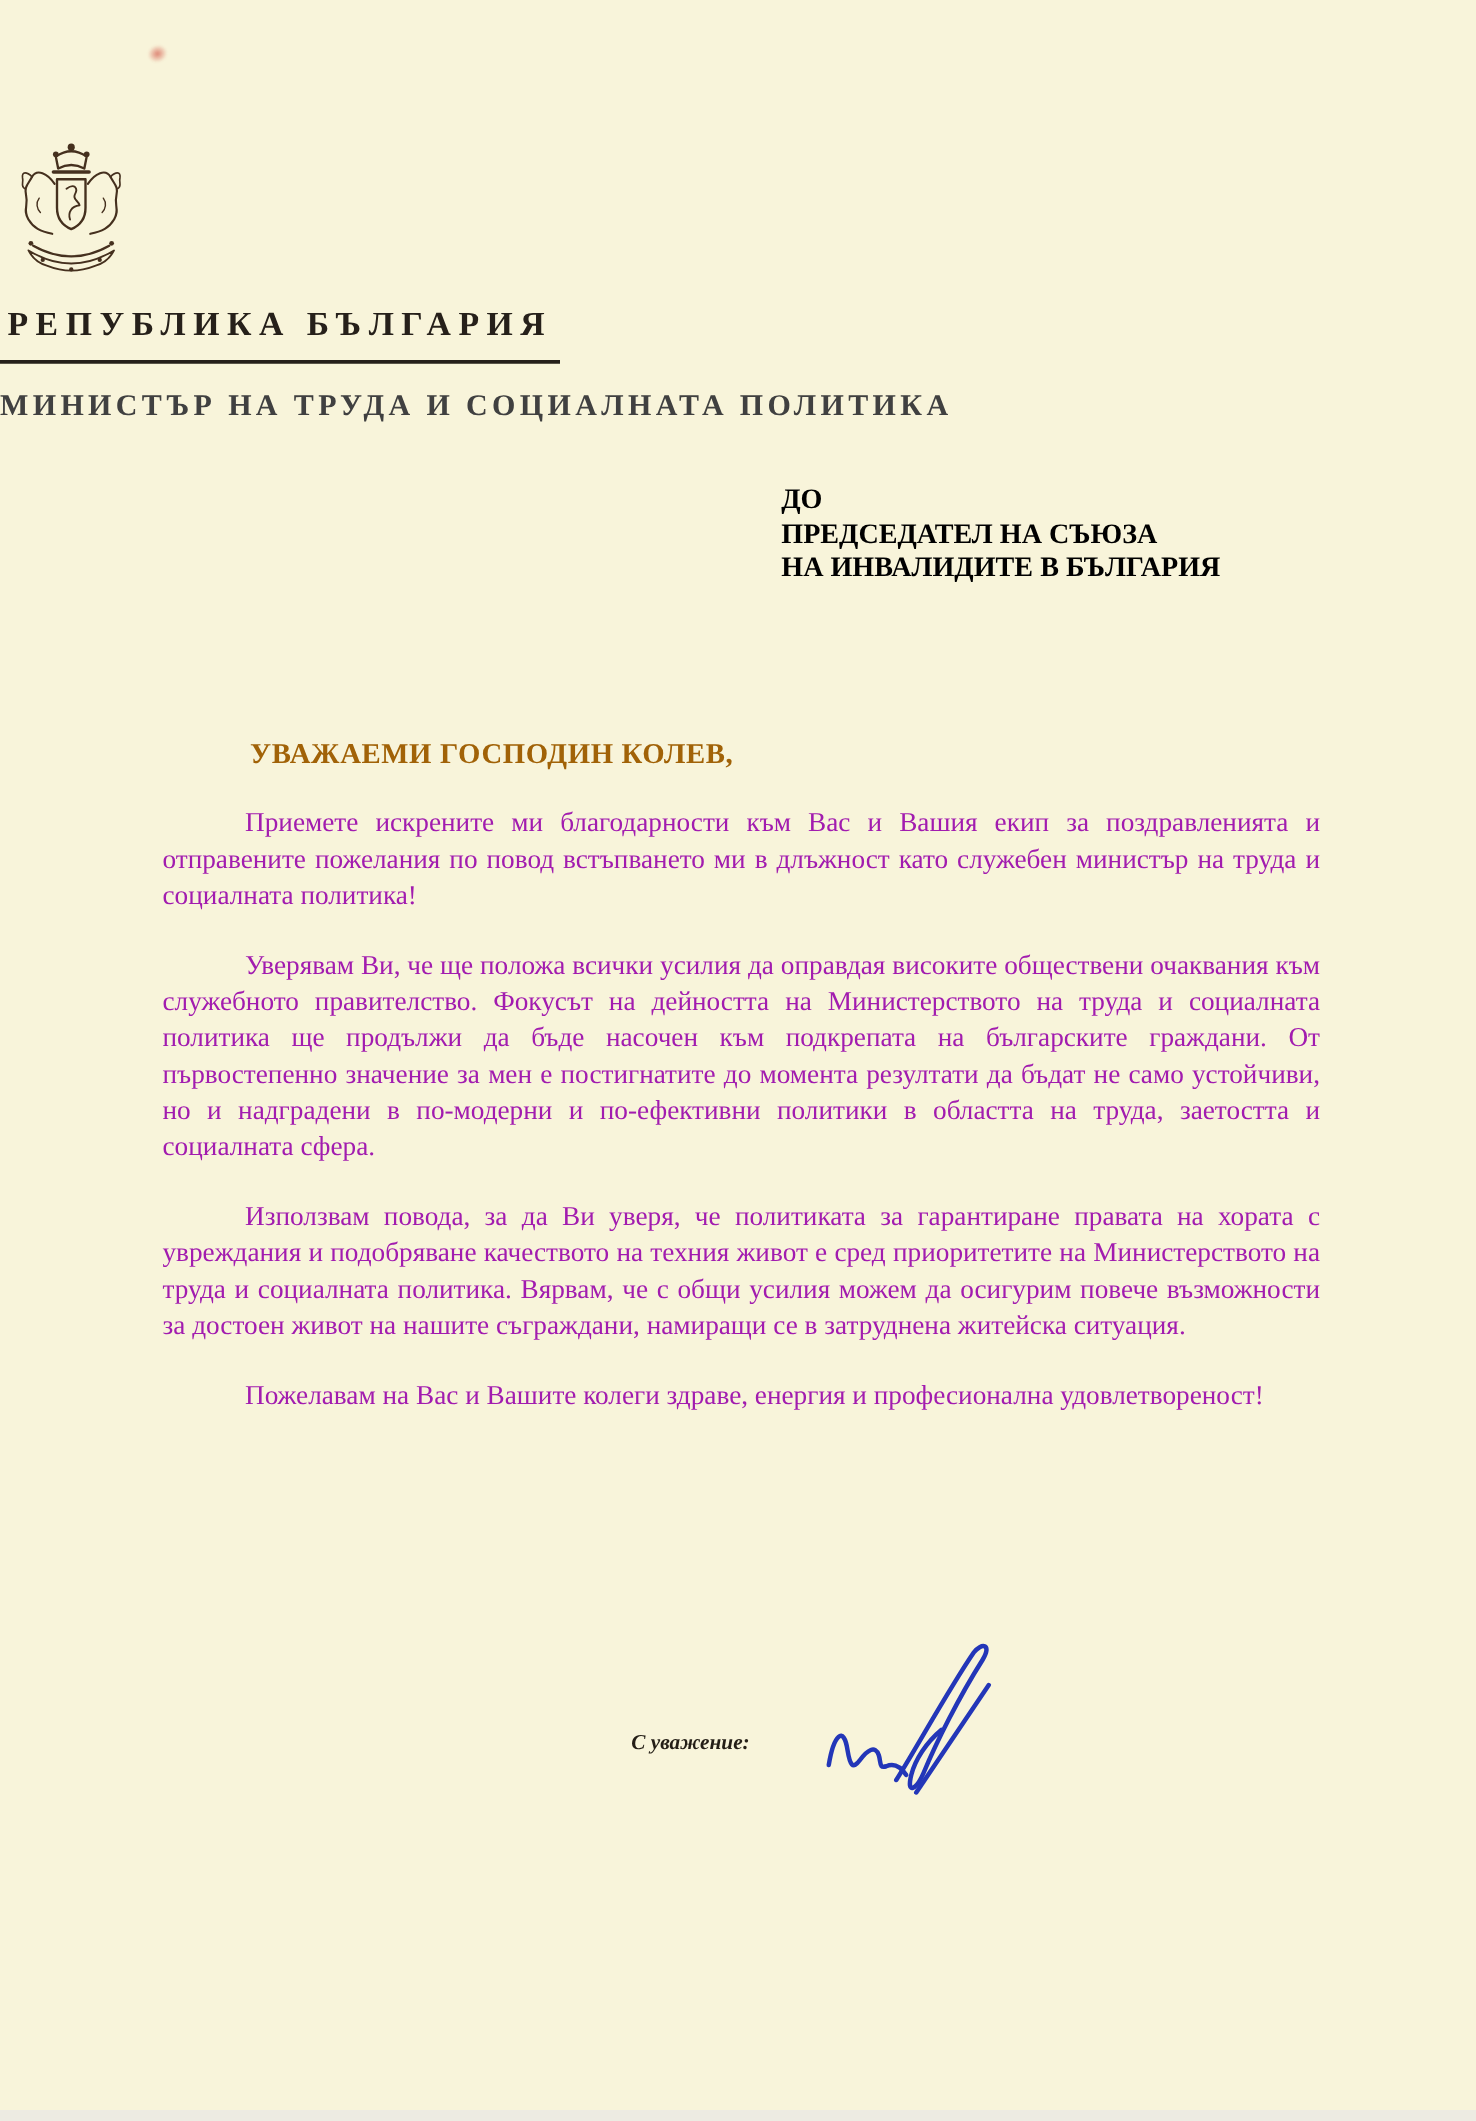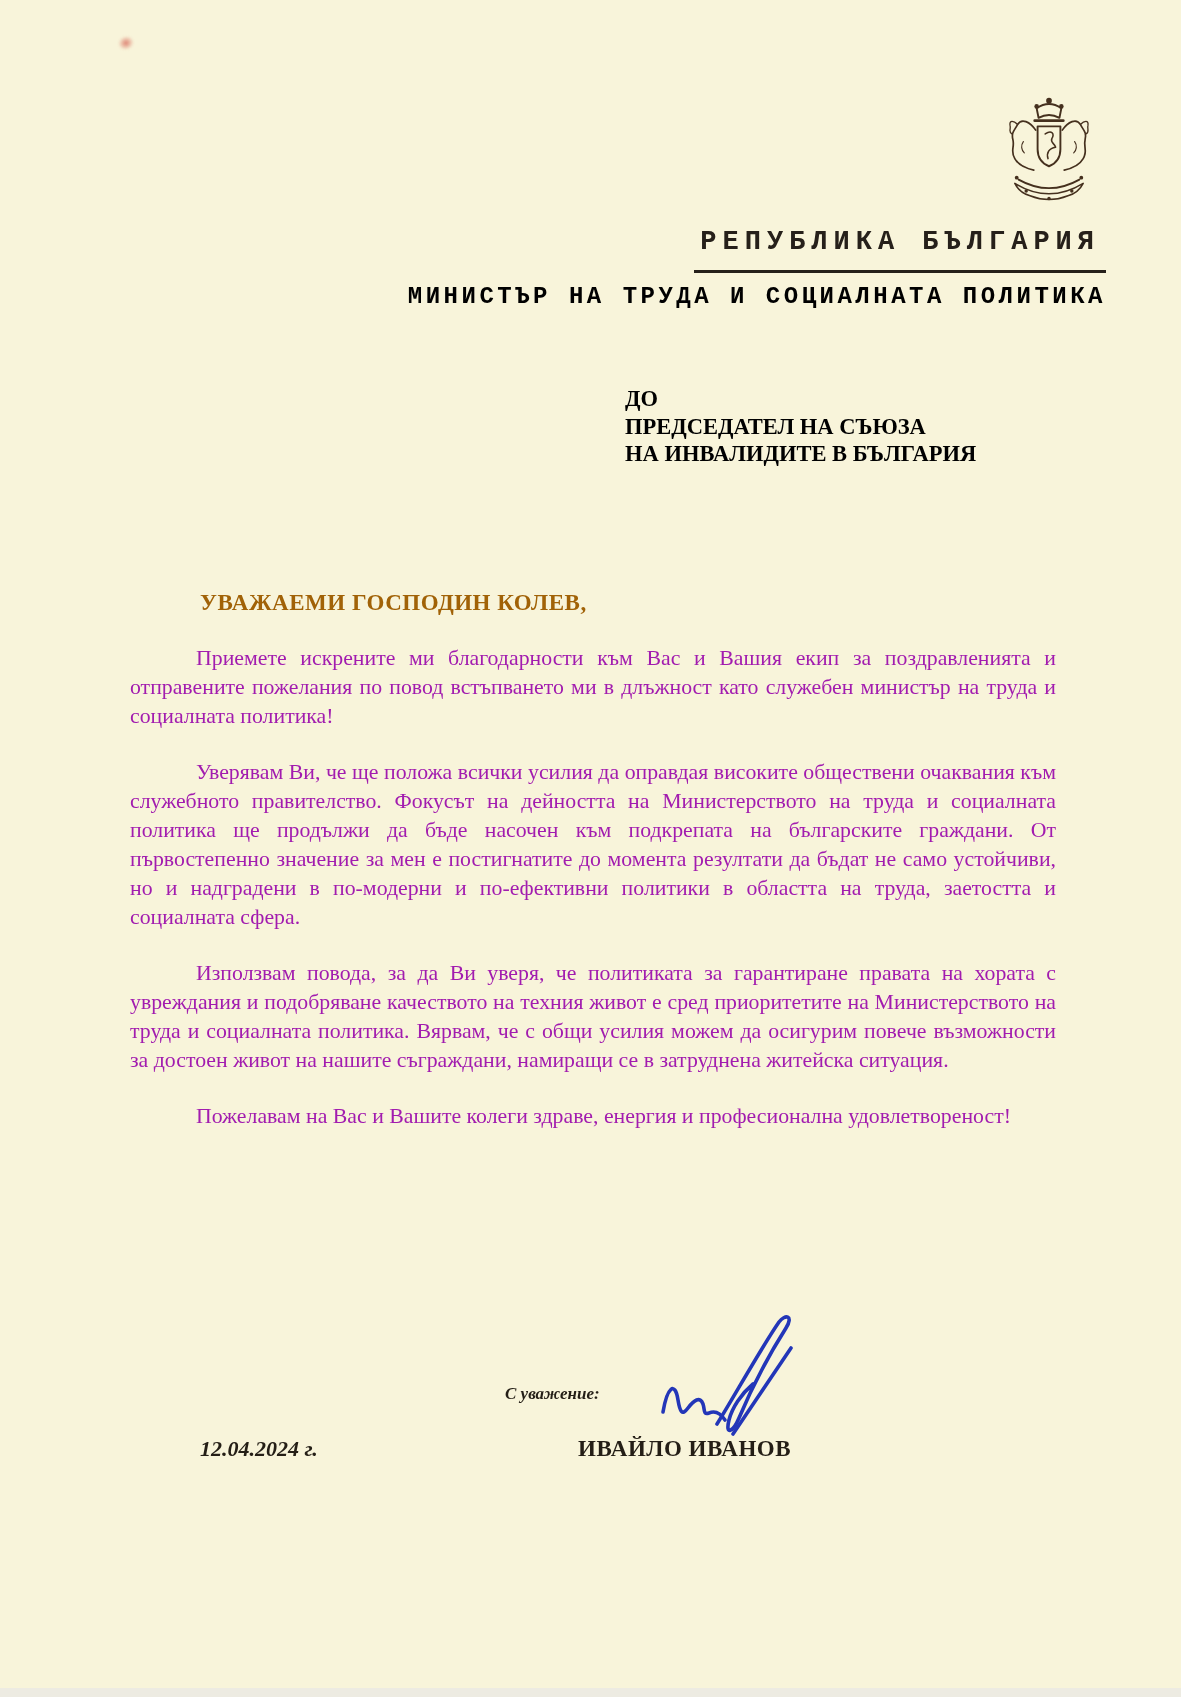--- a/index.html
+++ b/index.html
@@ -20,37 +20,36 @@
     background:#edebe2;
   }
   .red-smudge {
     position:absolute; left:118px; top:36px; width:16px; height:14px;
     background:radial-gradient(ellipse at center, rgba(200,40,30,.55), rgba(200,40,30,0) 70%);
     transform:rotate(-20deg);
     filter:blur(1px);
   }
   
   .letterhead {
-    position:absolute; top:92px; left:0; width:1106px;
-    text-align:right;
-    font-family:Liberation Mono, monospace;
+    position:absolute; top:109px; left:0; width:1106px;
+    text-align:left;
   }
   .coat { display:inline-block; }
   .republic-line { margin-top:10px; }
   .republic {
     display:inline-block;
     font-size:27px; font-weight:bold; letter-spacing:6px;
     color:#26201a;
     padding:0 6px 13px 6px;
     border-bottom:3px solid #26201a;
   }
   .ministry {
-    margin-top:10px;
+    margin-top:21px;
     font-size:24px; font-weight:bold; letter-spacing:3.5px;
-    color:#000000;
+    color:#404040;
   }
   
   .recipient {
     position:absolute; left:625px; top:385px;
     font-size:22.5px; font-weight:bold; line-height:27.5px;
     color:#000000;
   }
   
   .salutation {
     position:absolute; left:200px; top:590px;
@@ -147,19 +146,15 @@
 
   <div class="closing">
     <span class="closing-label">С уважение:</span>
     <svg class="signature-svg" width="165" height="150" viewBox="0 0 165 150" fill="none" stroke="#2336b8" stroke-width="3.6" stroke-linecap="round" stroke-linejoin="round">
       <path d="M18,106 c4,-24 12,-32 15,-12 c2,12 4,16 10,8 c6,-8 12,-12 15,-4 c2,6 0,11 6,9 c7,-3 12,1 16,7"></path>
       <path d="M72,118 C86,96 116,42 134,16 c6,-8 15,-7 7,6 C122,52 104,88 94,112 c-6,14 -14,18 -10,2 c3,-12 12,-26 24,-36"></path>
       <path d="M88,128 L146,42"></path>
     </svg>
   </div>
 
-  <div class="footer">
-    <span class="letter-date">12.04.2024 г.</span>
-    <span class="signatory-name">ИВАЙЛО ИВАНОВ</span>
-  </div>
 
   <div class="scan-edge-bottom"></div>
 </div>
 
 </body></html>

